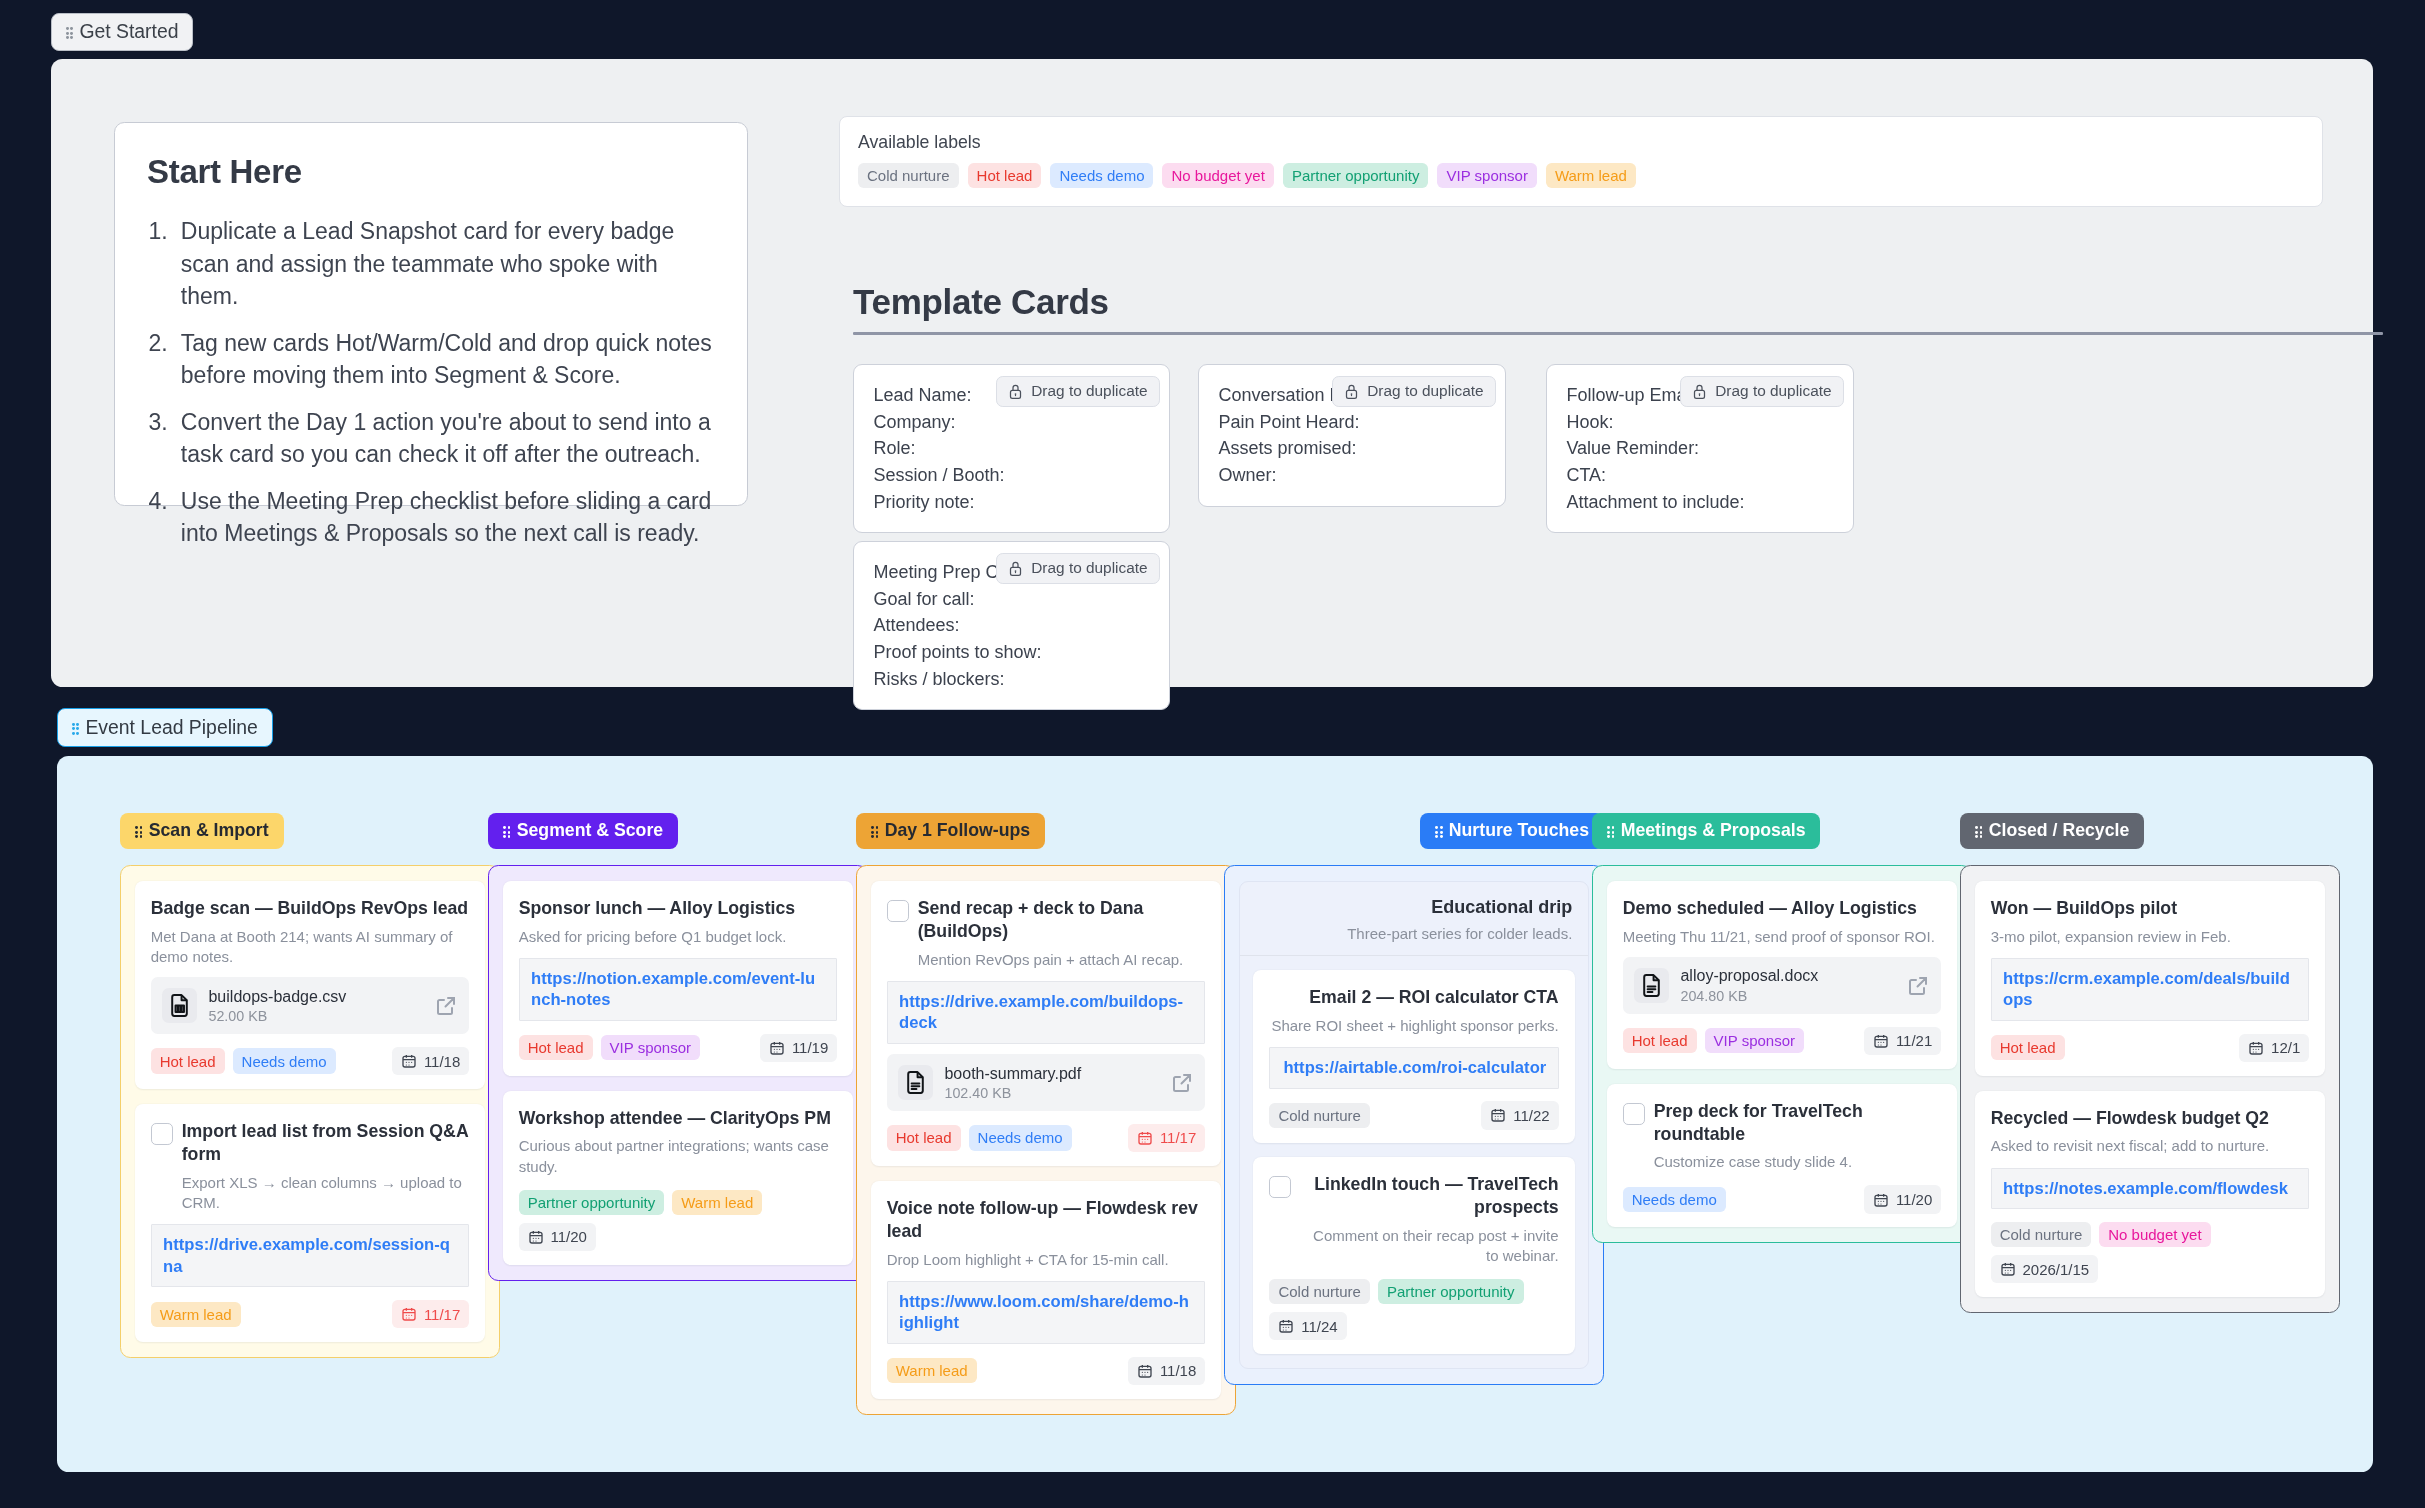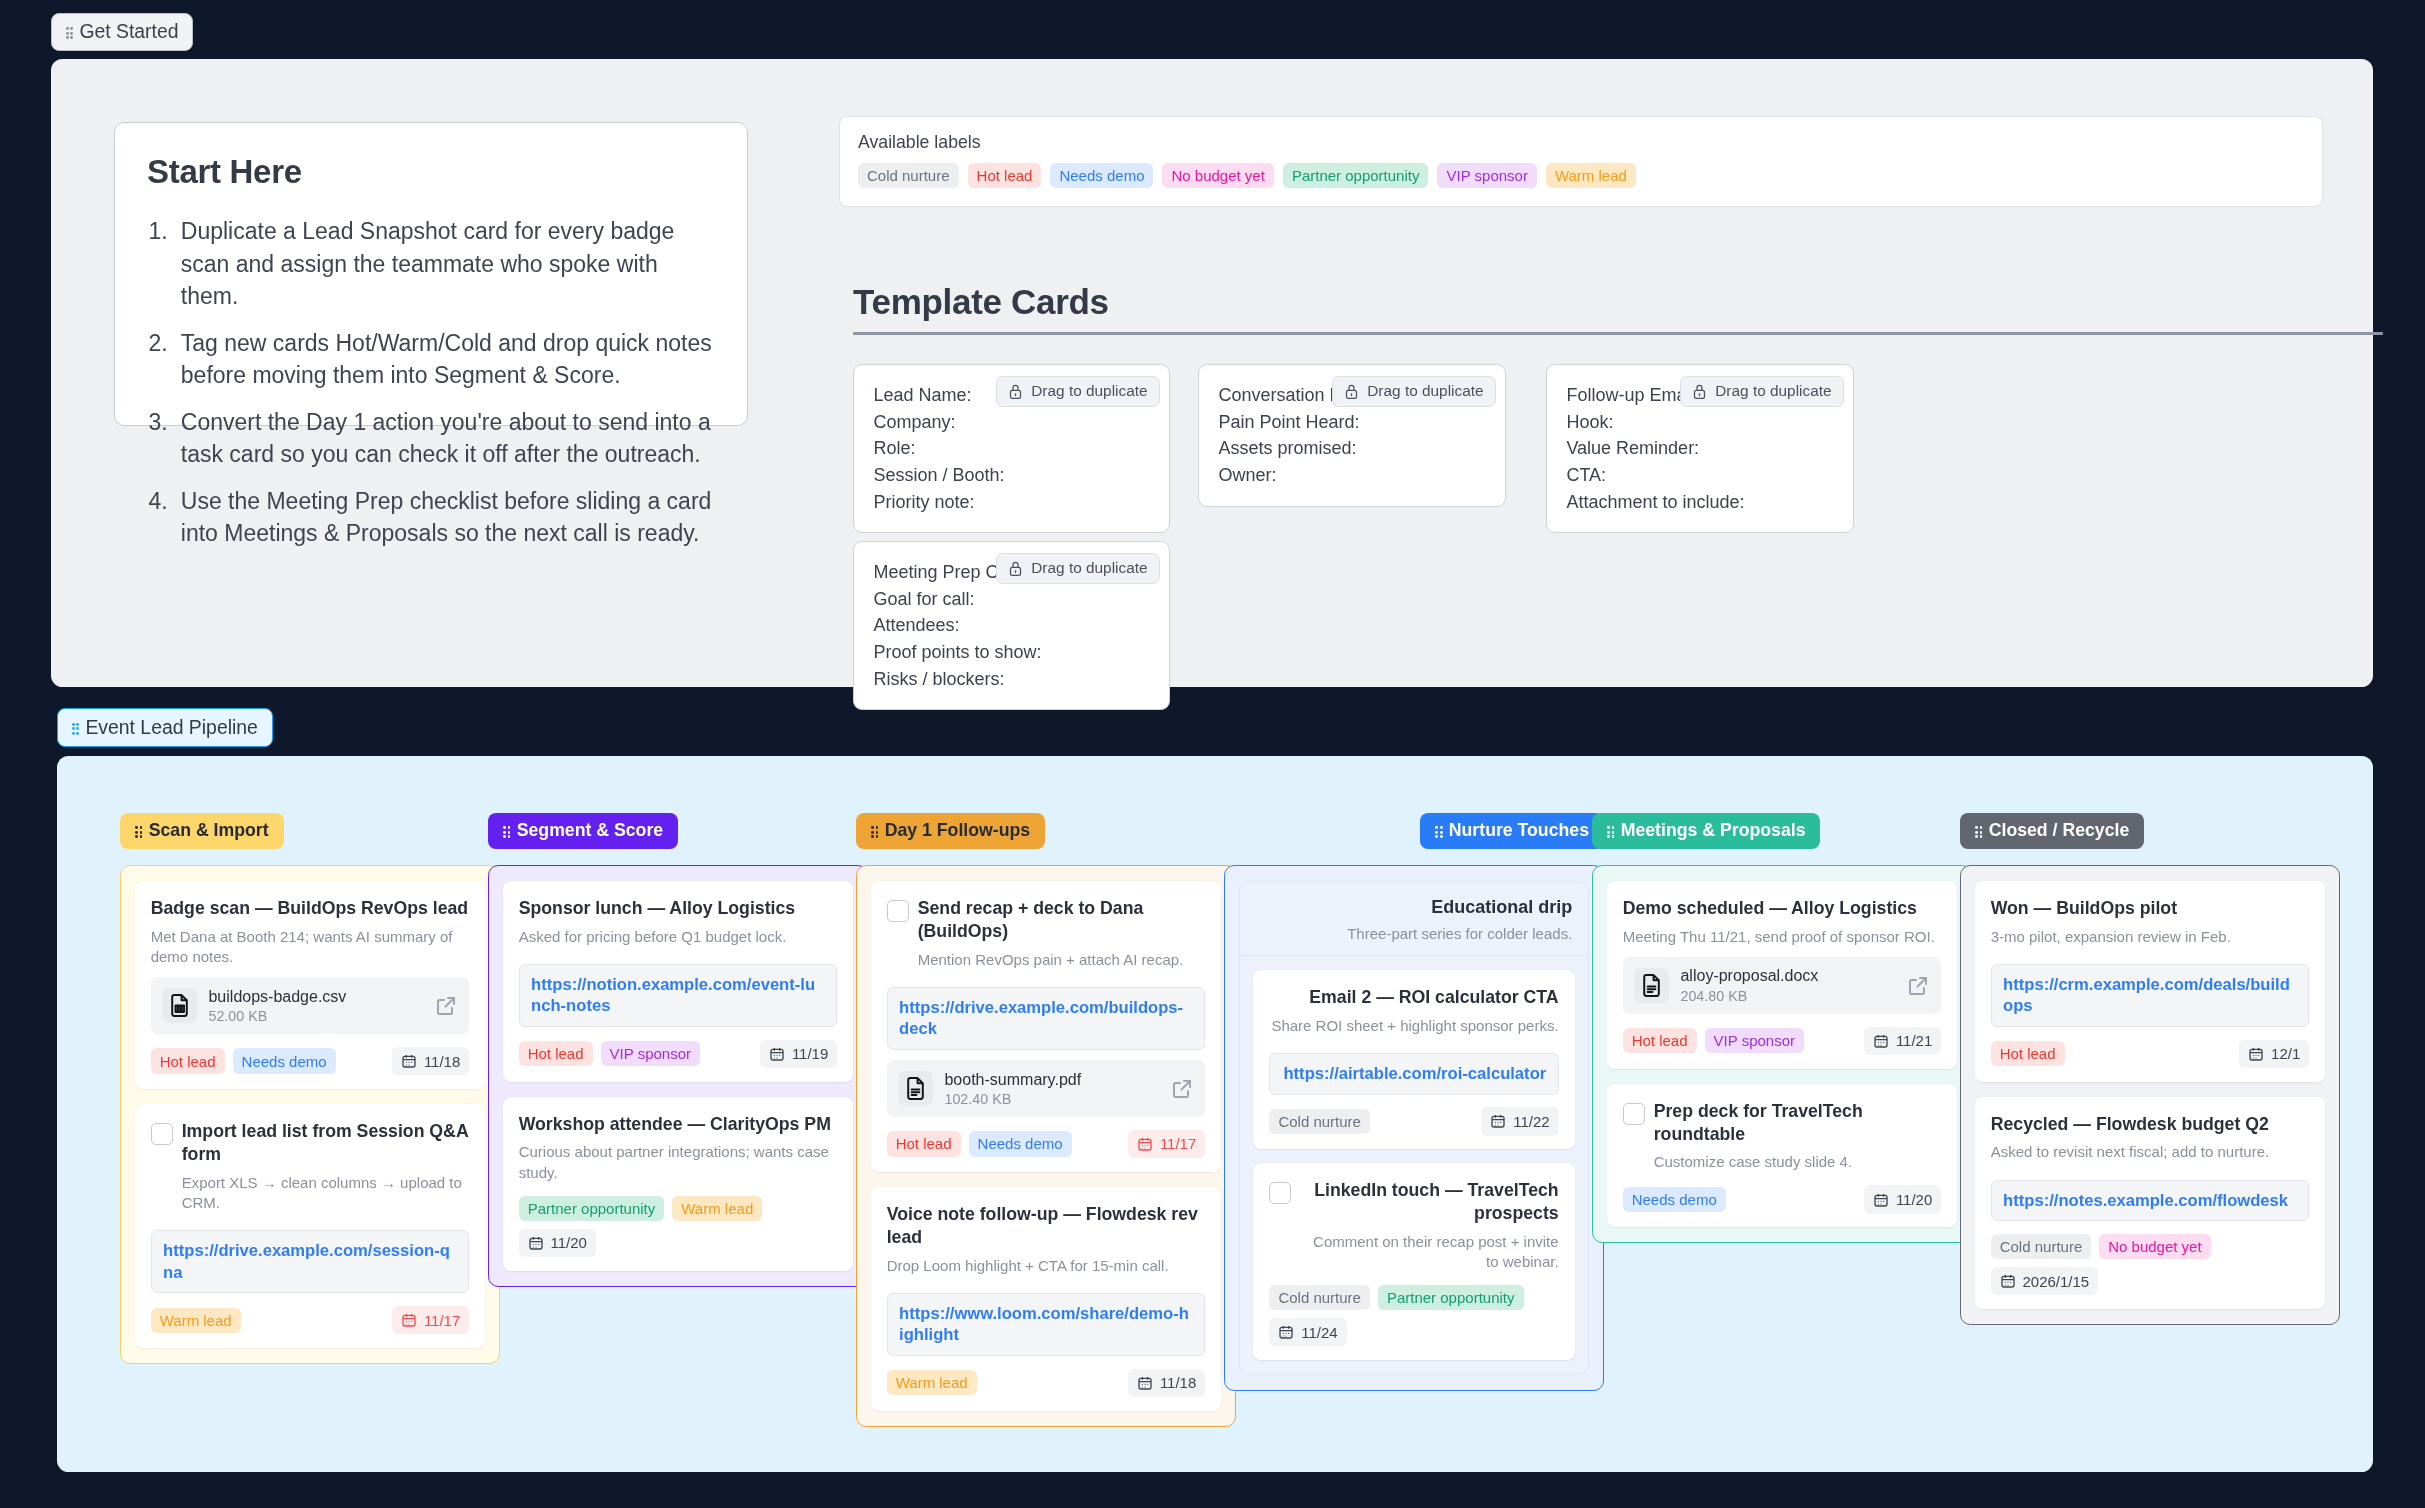--- a/index.html
+++ b/index.html
@@ -38,21 +38,21 @@
     background:#e7f6fe; border:1.7px solid #18a0e8; color:#333a43;
   }
   .tab-pipeline .drag-dots{ color:#2aa9ea; }
 
   
   .panel-getstarted{
     position:absolute; left:51px; top:59px; width:2322px; height:628px;
     background:#eef0f2; border-radius:11.4px;
   }
   .start-here{
-    position:absolute; left:63px; top:63px; width:634px; height:304px;
+    position:absolute; left:63px; top:63px; width:634px; height:384px;
     background:#ffffff; border:1.7px solid #c7cbd4; border-radius:10.3px;
     padding:30px 32px 0 32px;
   }
   .start-here h2{ font-size:33px; font-weight:700; letter-spacing:-0.3px; color:#343a46; margin-bottom:24px;}
   .start-here ol{ margin-left:27px; }
   .start-here li{
     font-size:23px; line-height:1.42; color:#3e4450; margin-bottom:13.7px;
     padding-left:6.8px;
   }
 
@@ -103,21 +103,21 @@
     box-shadow:0 0.6px 1.7px rgba(16,24,40,.07);
   }
   .card-top{ display:flex; align-items:flex-start; gap:9px; }
   .cbox{
     flex:none; width:22px; height:22px; margin-top:3.4px;
     border:1.7px solid #c3c8d2; border-radius:5.1px; background:#fff;
   }
   .card-title{ font-size:17.7px; font-weight:600; color:#2b303a; line-height:1.3; }
   .card-desc{ font-size:15px; color:#8a909c; line-height:1.35; margin-top:6.8px; }
   .url-box{
-    margin-top:17px; background:#f4f5f7; border:1.1px solid #e4e6eb; border-radius:6px;
+    margin-top:11px; background:#f4f5f7; border:1.1px solid #e4e6eb; border-radius:1px;
     padding:9px 11.4px; font-size:16.6px; color:#2f7df6; font-weight:600; line-height:1.3;
     word-break:break-all;
   }
   .file-box{
     margin-top:10.3px; background:#f2f3f5; border-radius:6.8px; padding:10.3px 11.4px;
     display:flex; align-items:center; gap:11.4px;
   }
   .file-ic-wrap{ flex:none; width:35px; height:35px; border-radius:6.8px; background:#e9eaee; display:flex; align-items:center; justify-content:center; }
   .file-meta{ flex:1; min-width:0; }
   .file-name{ font-size:16px; color:#2b303a; font-weight:500; white-space:nowrap; overflow:hidden; text-overflow:ellipsis;}

